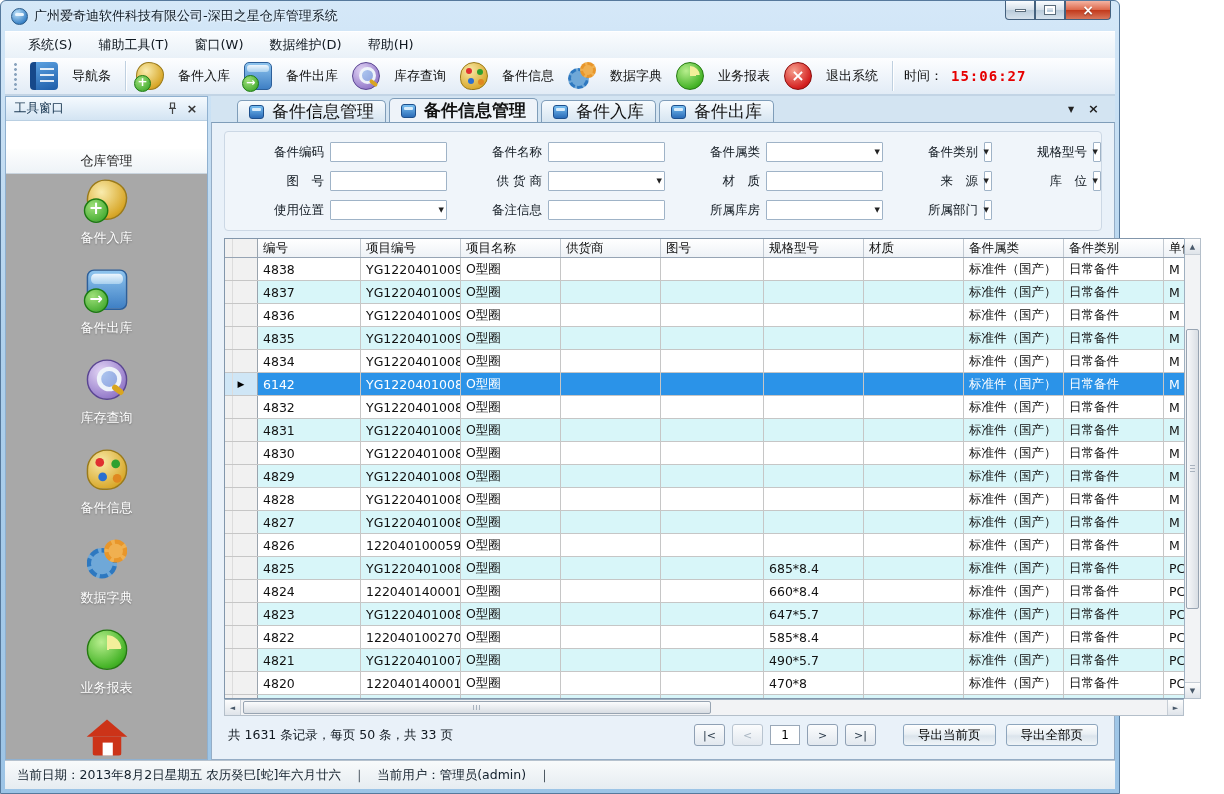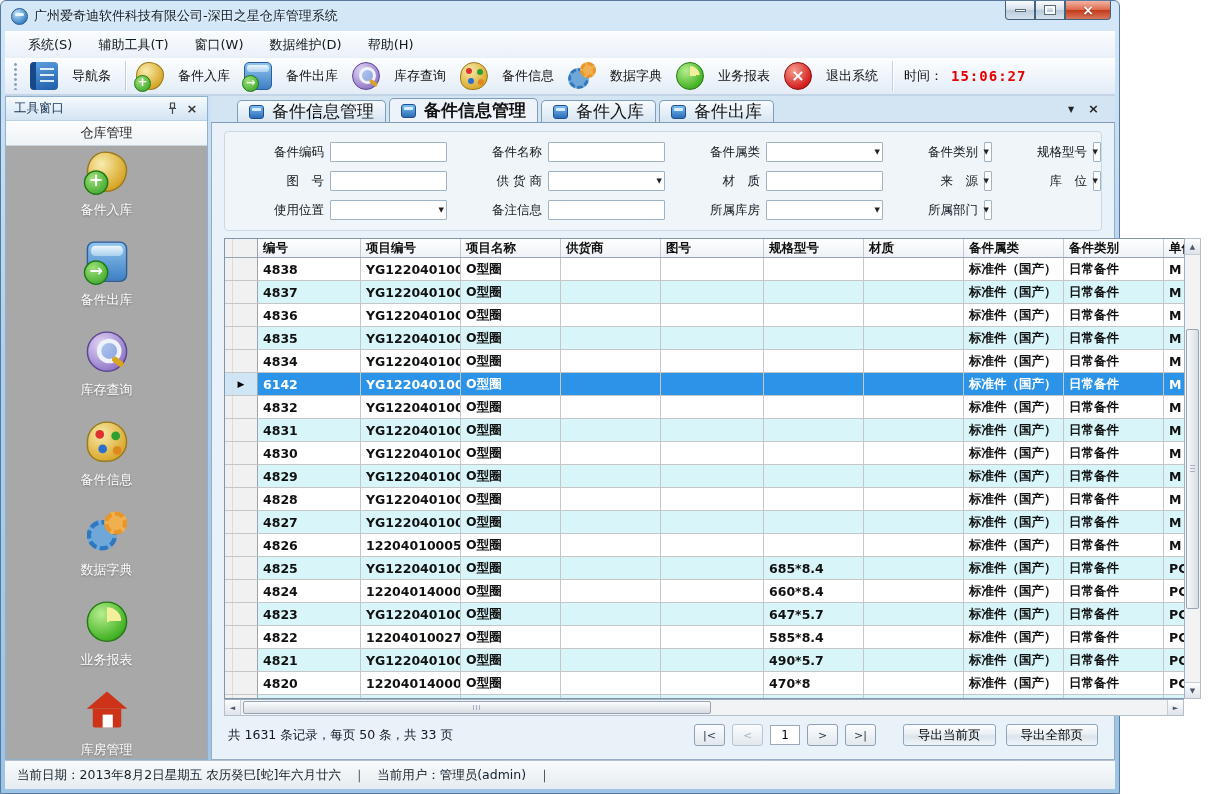--- a/index.html
+++ b/index.html
@@ -91,21 +91,21 @@
   
   .content { flex: 1; display: flex; min-height: 0; }
   
   .sidebar { width: 203px; flex: none; display: flex; flex-direction: column; border: 1px solid #8fb0cf; background: #fff; }
   .sidebar-header { height: 24px; flex: none; background: linear-gradient(#f5fafe, #d3e4f3);
     border-bottom: 1px solid #b9cfe2; display: flex; align-items: center; padding: 0 8px; gap: 6px; }
   .sidebar-header .hd-label { flex: 1; font-size: 12.5px; color: #16344f; }
   .pin-wrap { width: 14px; height: 14px; display: flex; align-items: center; justify-content: center; }
   .hd-close { width: 14px; font-size: 13px; font-weight: bold; color: #333; text-align: center; line-height: 14px; }
   .group-title { height: 25px; flex: none; background: linear-gradient(#fdfefe, #eef3f7);
-    border-bottom: 1px solid #c9d4de; display: flex; align-items: center; justify-content: center; font-size: 13px; color: #222; }
+    border-bottom: 1px solid #c9d4de; display: flex; align-items: center; justify-content: center; font-size: 13px; color: #222; margin-top: 28px; }
   .sidebar-body { flex: 1; background: #a8a8a8; display: flex; flex-direction: column; align-items: center; padding-top: 18px; gap: 0; overflow: hidden; }
   .side-item { display: flex; flex-direction: column; align-items: center; gap: 9px; height: 90px; flex: none; cursor: default; }
   .side-item .side-label { color: #fff; font-size: 13px; text-shadow: 0 1px 2px rgba(0,0,0,.35); }
   
   .main { flex: 1; display: flex; flex-direction: column; margin-left: 3px; background: #d3e4f2; min-width: 0; }
   .tabstrip { height: 26px; flex: none; display: flex; align-items: flex-end; padding: 2px 40px 0 26px; position: relative; }
   .tab { height: 22px; display: flex; align-items: center; gap: 8px; padding: 0 11px; margin-right: 3px;
     border: 1px solid #7f9db9; border-bottom: none; border-radius: 5px 5px 0 0;
     background: linear-gradient(#f7fbfe, #d6e5f1); font-size: 17px; cursor: default; }
   .tab.active { background: #eef3f9; font-weight: bold; height: 24px; }
@@ -123,21 +123,21 @@
   .field label { width: 54px; flex: none; text-align: right; white-space: pre; color: #101820; }
   .txt, .combo { height: 20px; border: 1px solid #9fb3c7; background: #fff; flex: 1; max-width: 117px; border-radius: 1px;
     position: relative; font-size: 12px; padding: 0 3px; outline: none; font-family: inherit; }
   .combo-arrow { position: absolute; right: 2px; top: 0; bottom: 0; display: flex; align-items: center; font-size: 7px; color: #222; }
   .search-buttons { grid-column: 5; display: flex; gap: 10px; justify-content: flex-end; align-items: center; margin-right: 0; }
   .btn { height: 22px; padding: 0 14px; border: 1px solid #8da5bd; border-radius: 3px;
     background: linear-gradient(#fefefe, #e9eff4 45%, #dbe4ec 55%, #eff4f8);
     font-size: 12.5px; display: flex; align-items: center; font-family: inherit; cursor: default; }
   
   .table-area { display: flex; margin: 7px 12px 0 12px; flex: none; }
-  .grid-col { display: flex; flex-direction: column; font-weight: bold; }
+  .grid-col { display: flex; flex-direction: column; }
   .grid { width: 960px; height: 461px; overflow: hidden; border: 1px solid #8296ab; border-right: none; background: #fff; }
   .hrow, .row { display: flex; width: 982px; flex: none; }
   .hrow { height: 19px; background: linear-gradient(#ffffff, #eef2f6); border-bottom: 1px solid #96a4b4; align-items: stretch; }
   .hcell { padding: 0 5px; border-right: 1px solid #c2c9d1; display: flex; align-items: center; flex: none; overflow: hidden; white-space: nowrap; }
   .row { height: 23px; border-bottom: 1px solid #c6c6c6; background: #fff; }
   .row.stripe { background: #d8f6f9; }
   .row.selected { background: #2b93e8; color: #fff; }
   .cell { padding: 0 5px; border-right: 1px solid #c6c6c6; display: flex; align-items: center; flex: none; overflow: hidden; white-space: nowrap; }
   .gutter { width: 33px; flex: none; background: #f1f1f1; border-right: 1px solid #9aa4ae; position: relative;
     justify-content: center; font-size: 9px; color: #000; }

